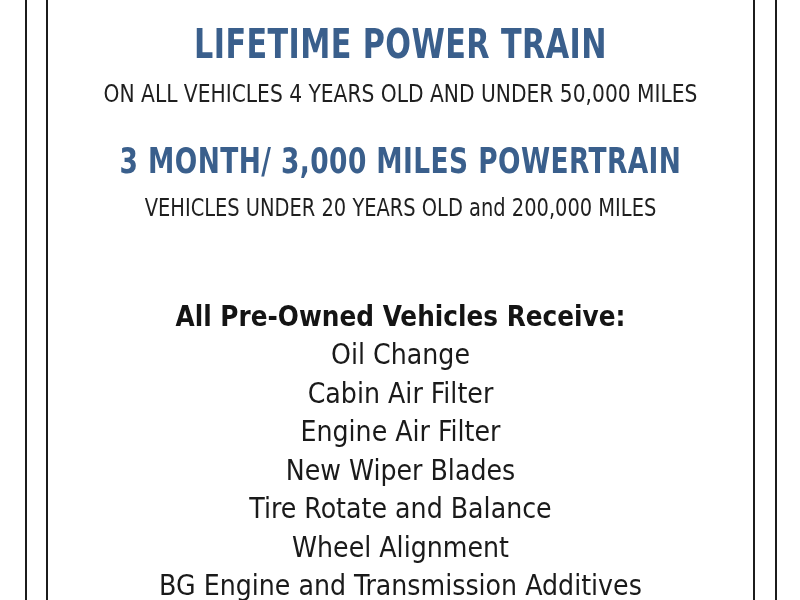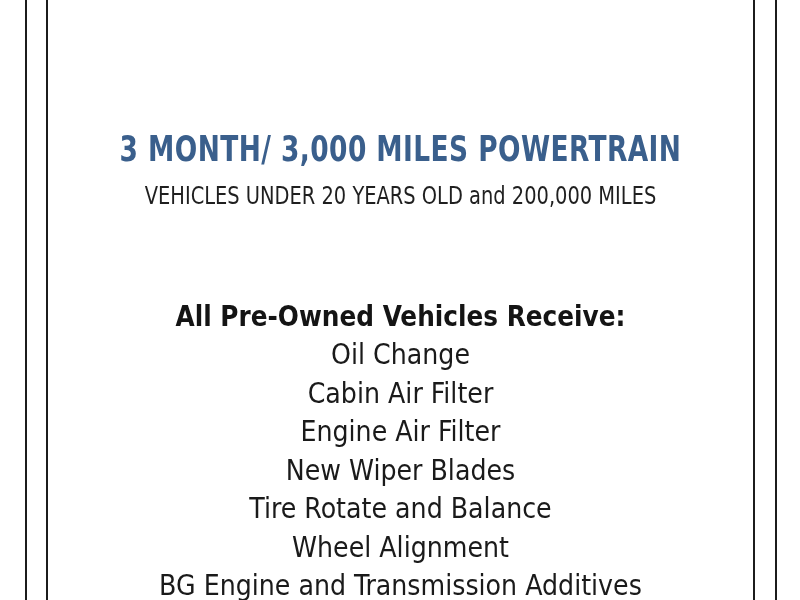--- a/index.html
+++ b/index.html
@@ -64,21 +64,21 @@
     line-height: 1;
     white-space: nowrap;
     transform: scaleX(0.9);
     transform-origin: center center;
   }
 
   #block-lifetime { position: absolute; left: 0; top: 0; width: 705px; }
   #block-lifetime .headline { font-size: 40px; padding-top: 24px; }
   #block-lifetime .subline  { font-size: 25px; padding-top: 17px; }
 
-  #block-threemonth { position: absolute; left: 0; top: 132px; width: 705px; }
+  #block-threemonth { position: absolute; left: 0; top: 144px; width: 705px; }
   #block-threemonth .headline { font-size: 35px; }
   #block-threemonth .subline  { font-size: 24px; padding-top: 17px; }
 
   
   #services {
     position: absolute;
     left: 0;
     top: 297px;
     width: 705px;
   }
@@ -108,20 +108,24 @@
 
 <div id="flyer">
 
   <div class="rule l-outer"></div>
   <div class="rule l-inner"></div>
   <div class="rule r-inner"></div>
   <div class="rule r-outer"></div>
 
   <div class="content">
 
+    <div id="block-lifetime">
+      <div class="headline">LIFETIME POWER TRAIN</div>
+      <div class="subline">ON ALL VEHICLES 4 YEARS OLD AND UNDER 50,000 MILES</div>
+    </div>
 
     <div id="block-threemonth">
       <div class="headline">3 MONTH/ 3,000 MILES POWERTRAIN</div>
       <div class="subline">VEHICLES UNDER 20 YEARS OLD and 200,000 MILES</div>
     </div>
 
     <div id="services">
       <div class="services-heading">All Pre-Owned Vehicles Receive:</div>
       <div class="service-item">Oil Change</div>
       <div class="service-item">Cabin Air Filter</div>

